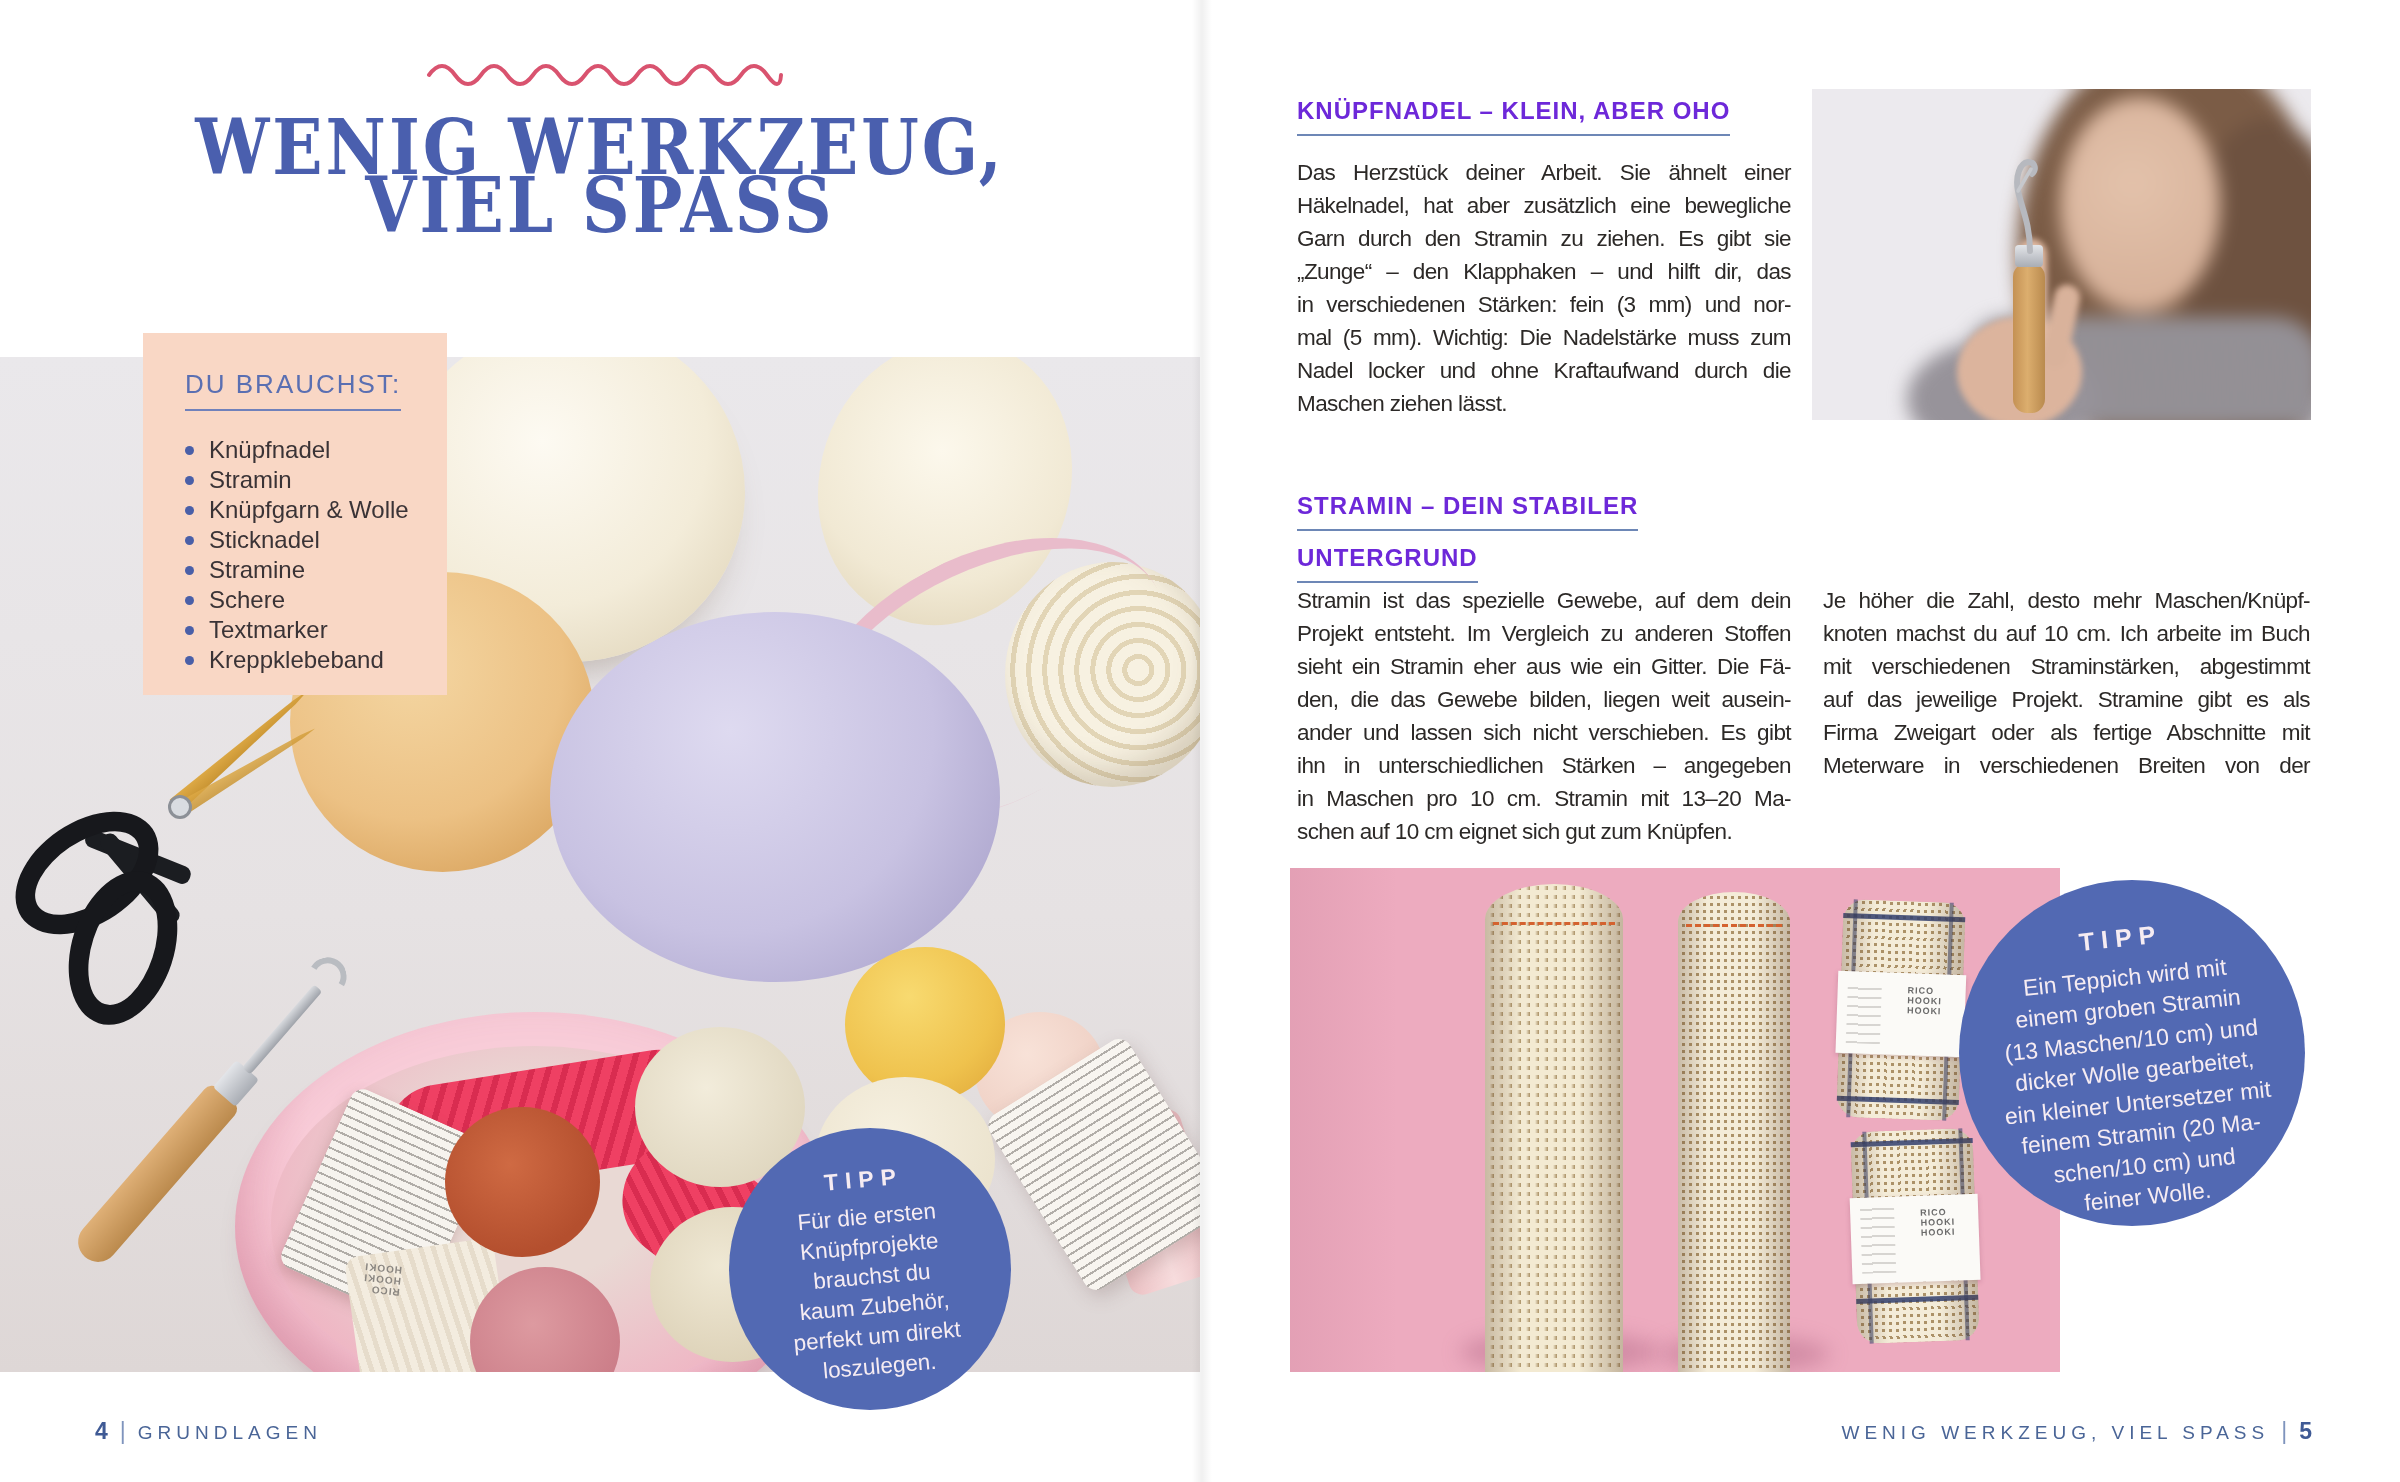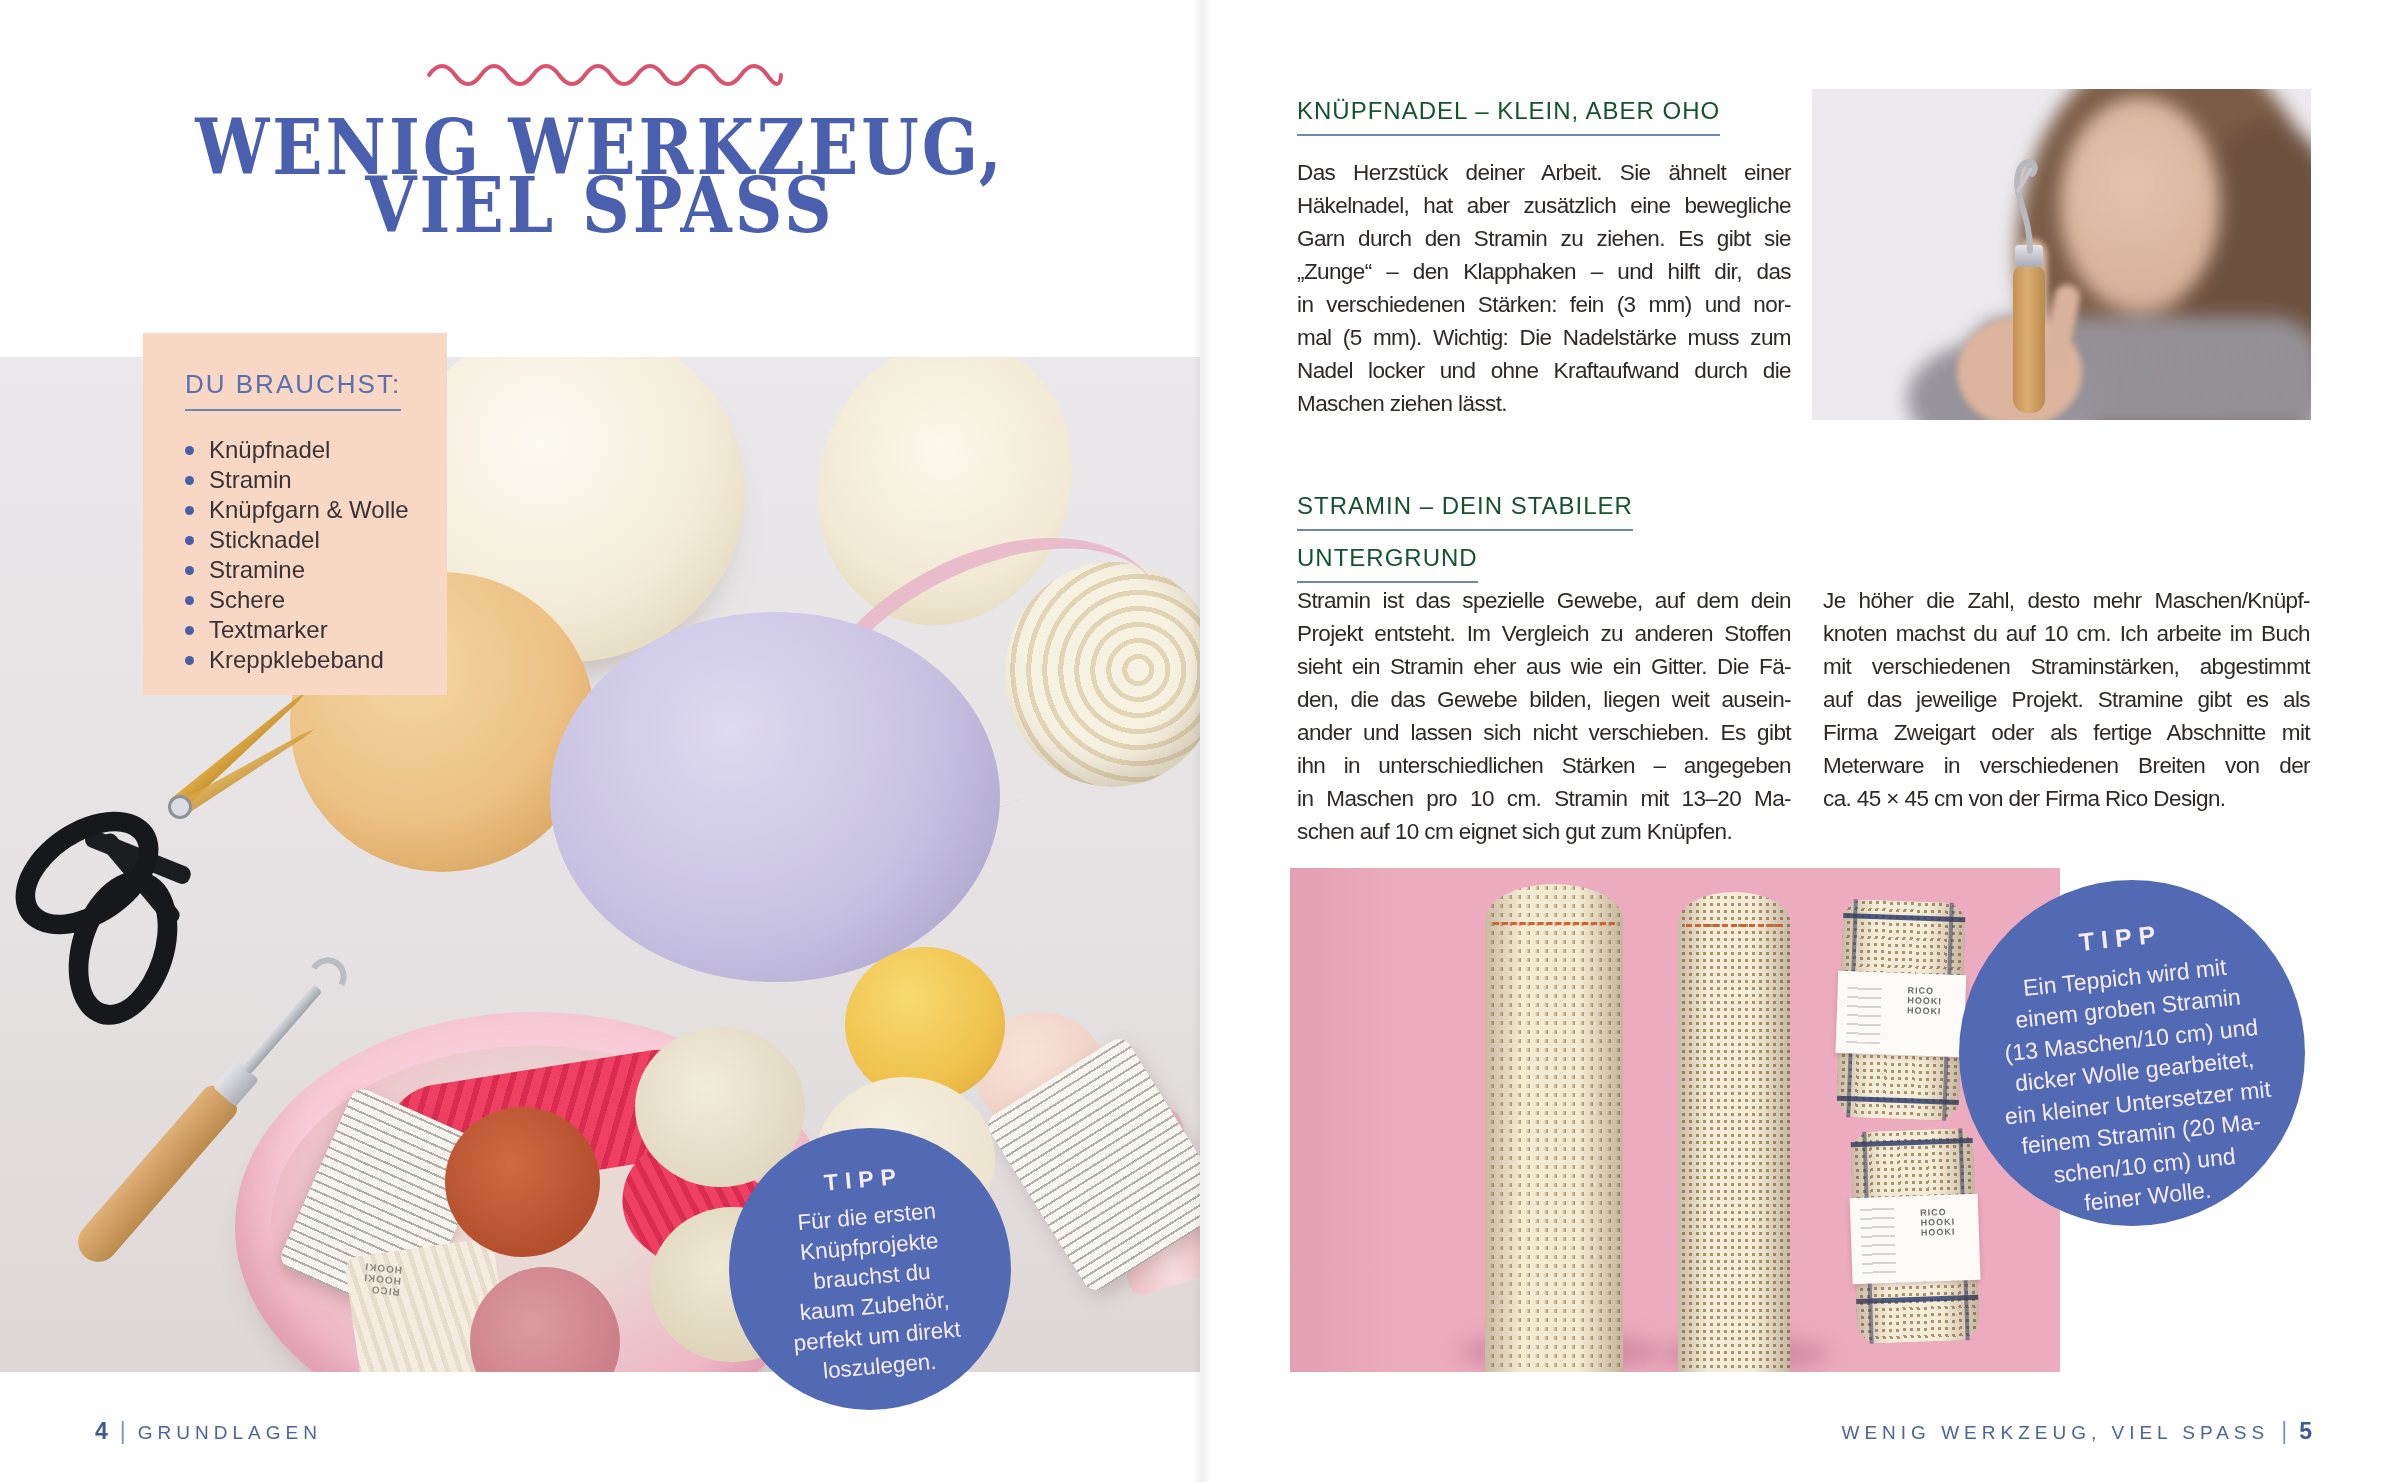--- a/index.html
+++ b/index.html
@@ -5,22 +5,22 @@
 <style>
   html,body{margin:0;padding:0;background:#888;}
   .spread{position:relative;width:2400px;height:1482px;background:#ffffff;overflow:hidden;
           font-family:"Liberation Sans",sans-serif;color:#2c2927;}
   .abs{position:absolute;}
 
   
   .title-line{width:1200px;text-align:center;font-family:"DejaVu Serif",serif;font-weight:bold;
               font-size:66px;letter-spacing:3px;color:#4a5fae;line-height:58px;
               transform:scaleY(1.15);transform-origin:50% 20%;}
-  .sec-head{display:inline-block;font-size:24px;letter-spacing:1px;color:#14532d;
-            border-bottom:2px solid #6d87b6;padding-bottom:9px;white-space:nowrap;}
+  .sec-head{display:inline-block;font-size:24px;letter-spacing:1px;color:#6d28d9;
+            border-bottom:2px solid #6d87b6;padding-bottom:9px;white-space:nowrap;font-weight:bold;}
   .bodycol{font-size:22.5px;line-height:33px;letter-spacing:-0.6px;color:#2c2927;}
   .tl{width:100%;}
   .just{text-align:justify;text-align-last:justify;}
   .footer{font-size:19px;letter-spacing:5px;color:#4a6597;white-space:nowrap;}
   .footer b{font-size:23px;letter-spacing:0;color:#3f5a95;}
   .footer .bar{color:#7f94bd;font-weight:normal;letter-spacing:0;margin:0 12px;font-size:23px;}
 
   
   .needs{left:143px;top:333px;width:304px;height:362px;background:#f9d7c5;z-index:4;}
   .needs-head{display:inline-block;margin:36px 0 0 42px;font-size:26px;letter-spacing:2px;
@@ -295,21 +295,20 @@
       <div class="tl just">in Maschen pro 10 cm. Stramin mit 13–20 Ma-</div>
       <div class="tl">schen auf 10 cm eignet sich gut zum Knüpfen.</div>
     </div>
   <div class="abs bodycol" style="left:1823px;top:584px;width:487px;">
       <div class="tl just">Je höher die Zahl, desto mehr Maschen/Knüpf-</div>
       <div class="tl just">knoten machst du auf 10 cm. Ich arbeite im Buch</div>
       <div class="tl just">mit verschiedenen Straminstärken, abgestimmt</div>
       <div class="tl just">auf das jeweilige Projekt. Stramine gibt es als</div>
       <div class="tl just">Firma Zweigart oder als fertige Abschnitte mit</div>
       <div class="tl just">Meterware in verschiedenen Breiten von der</div>
-      <div class="tl">ca. 45 × 45 cm von der Firma Rico Design.</div>
     </div>
 
   <div class="abs photo ph-br">
     <div class="shade"></div>
     <div class="floor-shadow" style="left:170px;bottom:0;width:200px;height:40px;"></div>
     <div class="floor-shadow" style="left:370px;bottom:0;width:170px;height:36px;"></div>
 
     <div class="cyl mesh" style="left:195px;top:16px;width:138px;height:488px;border-radius:70px 70px 0 0/36px 36px 0 0;">
       <div class="shadeov"></div>
       <div class="stitch" style="top:38px;"></div>

